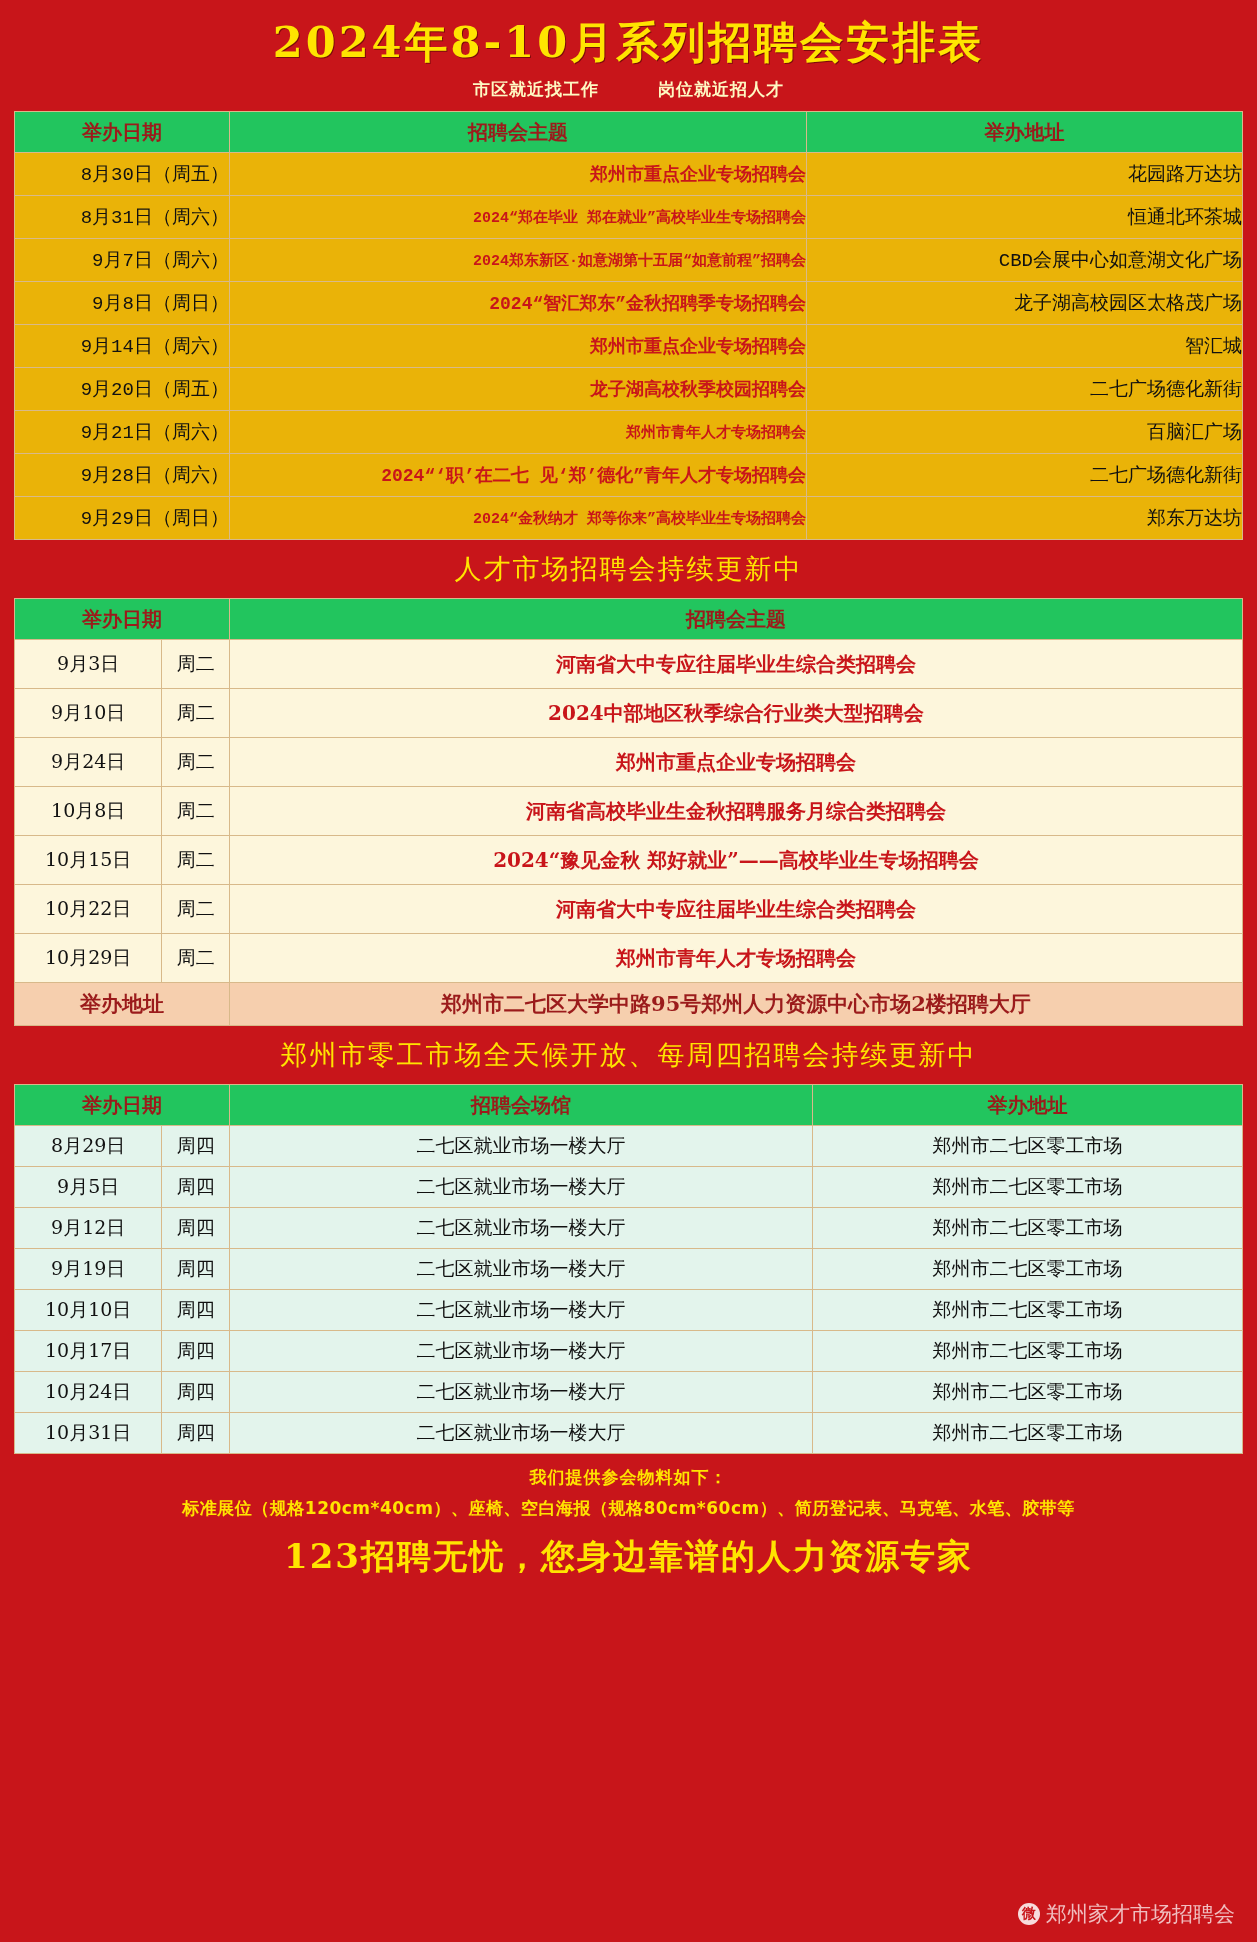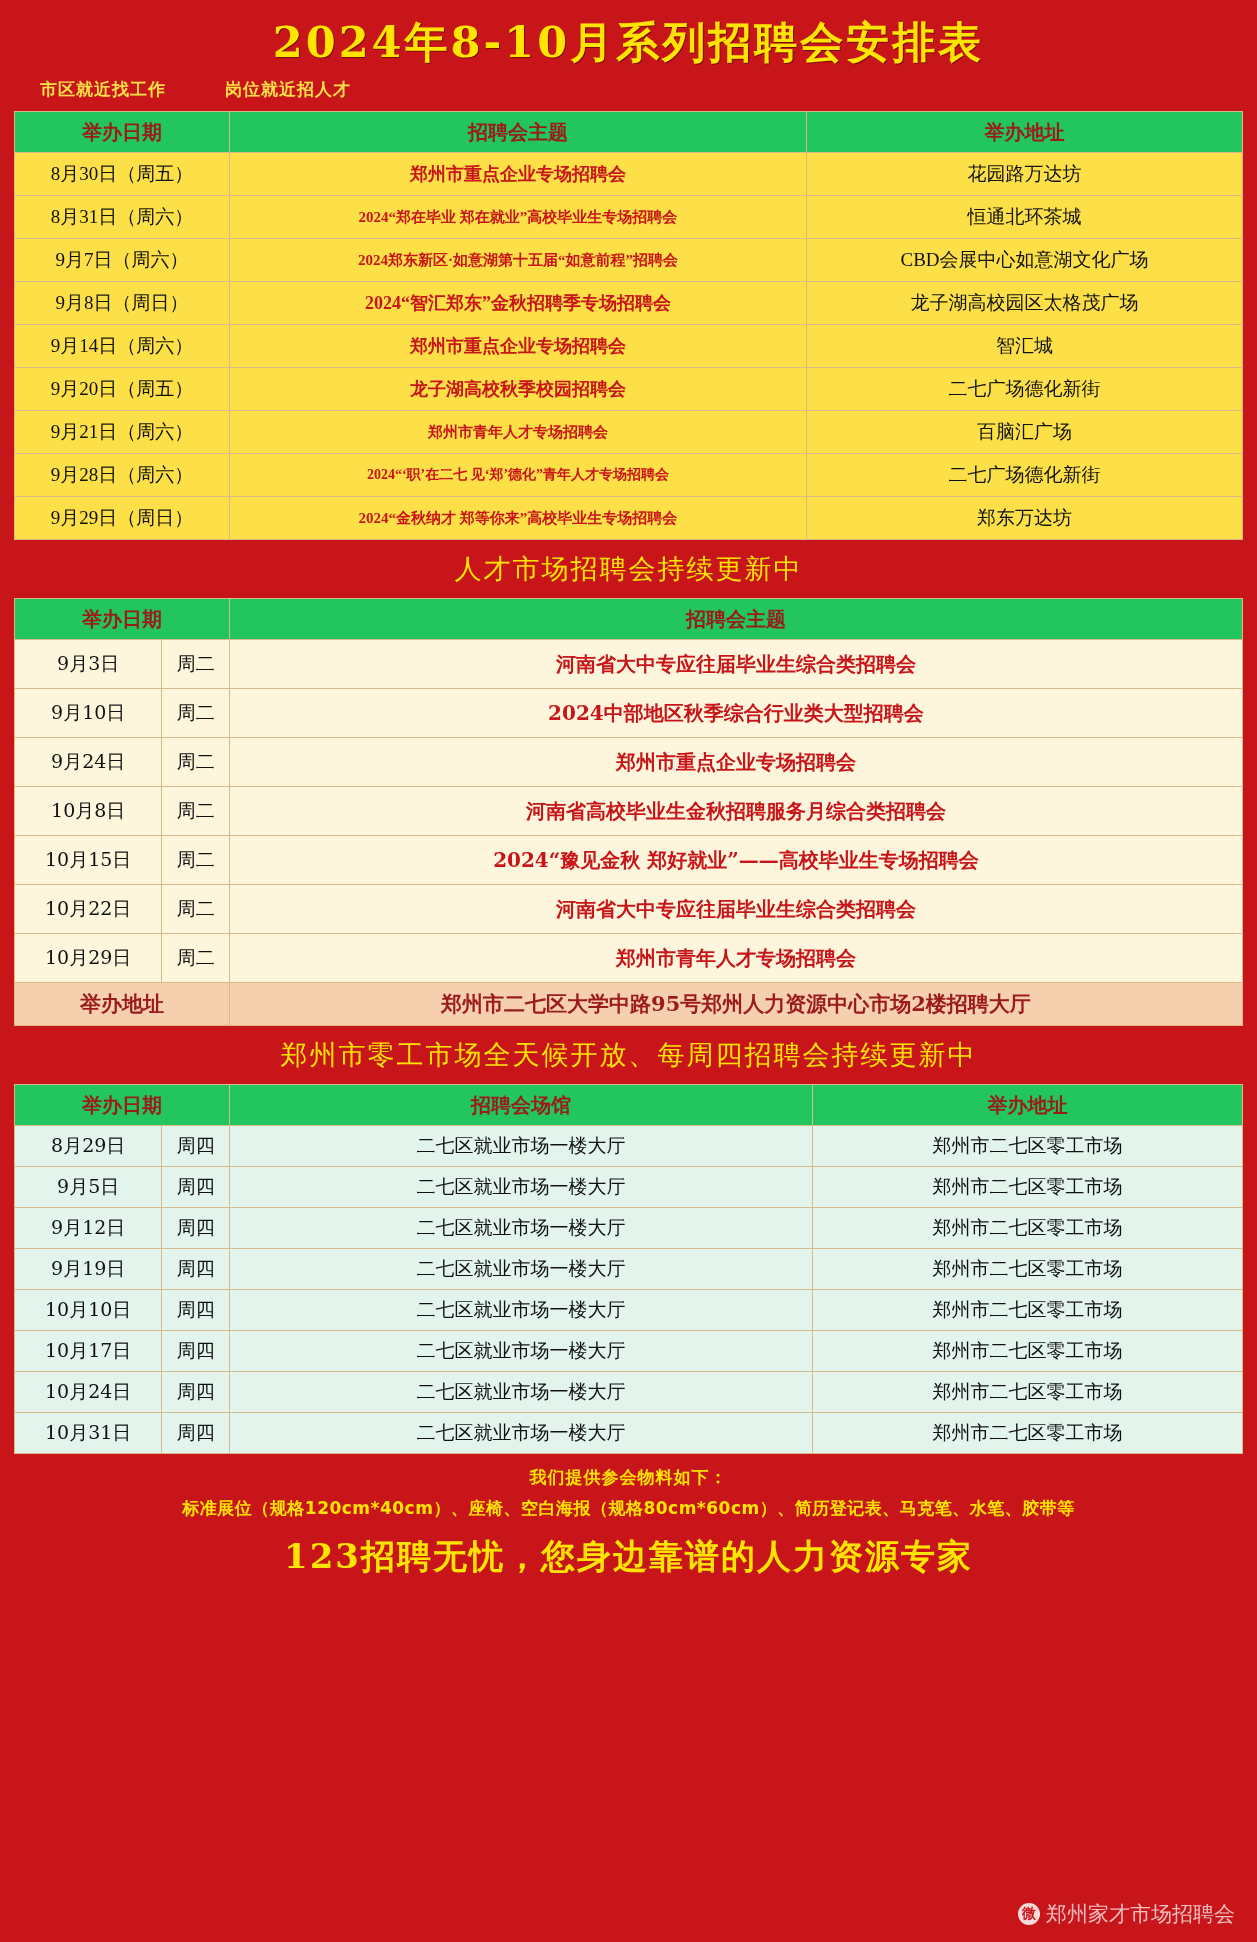--- a/index.html
+++ b/index.html
@@ -21,22 +21,22 @@
     text-align:center;
     color:#ffe400;
     font-size:43px;
     font-weight:bold;
     letter-spacing:3px;
     padding:14px 0 4px 0;
     font-family:"DejaVu Serif","Liberation Serif",serif;
     text-shadow:1px 1px 0 #7a0b0b;
   }
   .subtitle{
-    text-align:left;
-    color:#fde047;
+    text-align:center;
+    color:#fef9c3;
     font-size:17px;
     font-weight:bold;
     padding:2px 0 10px 0;
     letter-spacing:1px;
   }
   .subtitle span{display:inline-block;margin:0 26px;}
   table{
     width:100%;
     border-collapse:collapse;
     table-layout:fixed;
@@ -49,32 +49,33 @@
   }
   .hdr td{
     background:#22c55e;
     color:#9b1b1b;
     font-weight:bold;
     font-size:20px;
     height:40px;
     font-family:"DejaVu Serif","Liberation Serif",serif;
   }
   .sec1 td{
-    background:#fde047;
+    background:#eab308;
     height:42px;
     font-size:19px;
-    font-family:Liberation Serif, serif;
+    font-family:Liberation Mono, monospace;
+    text-align:right;
   }
   .sec1 td.theme{
     color:#c8151a;
     font-weight:bold;
     font-size:18px;
   }
   .sec1 td.theme.small{font-size:15px;}
-  .sec1 td.theme.smaller{font-size:14px;}
+  .sec1 td.theme.smaller{font-size:18px;}
   .band{
     background:#c8151a;
     color:#ffe400;
     text-align:center;
     font-weight:normal;
     font-family:"DejaVu Serif","Liberation Serif",serif;
     letter-spacing:2px;
   }
   .band1{font-size:27px;padding:11px 0 11px 0;}
   .band2{font-size:27px;padding:11px 0 11px 0;}

